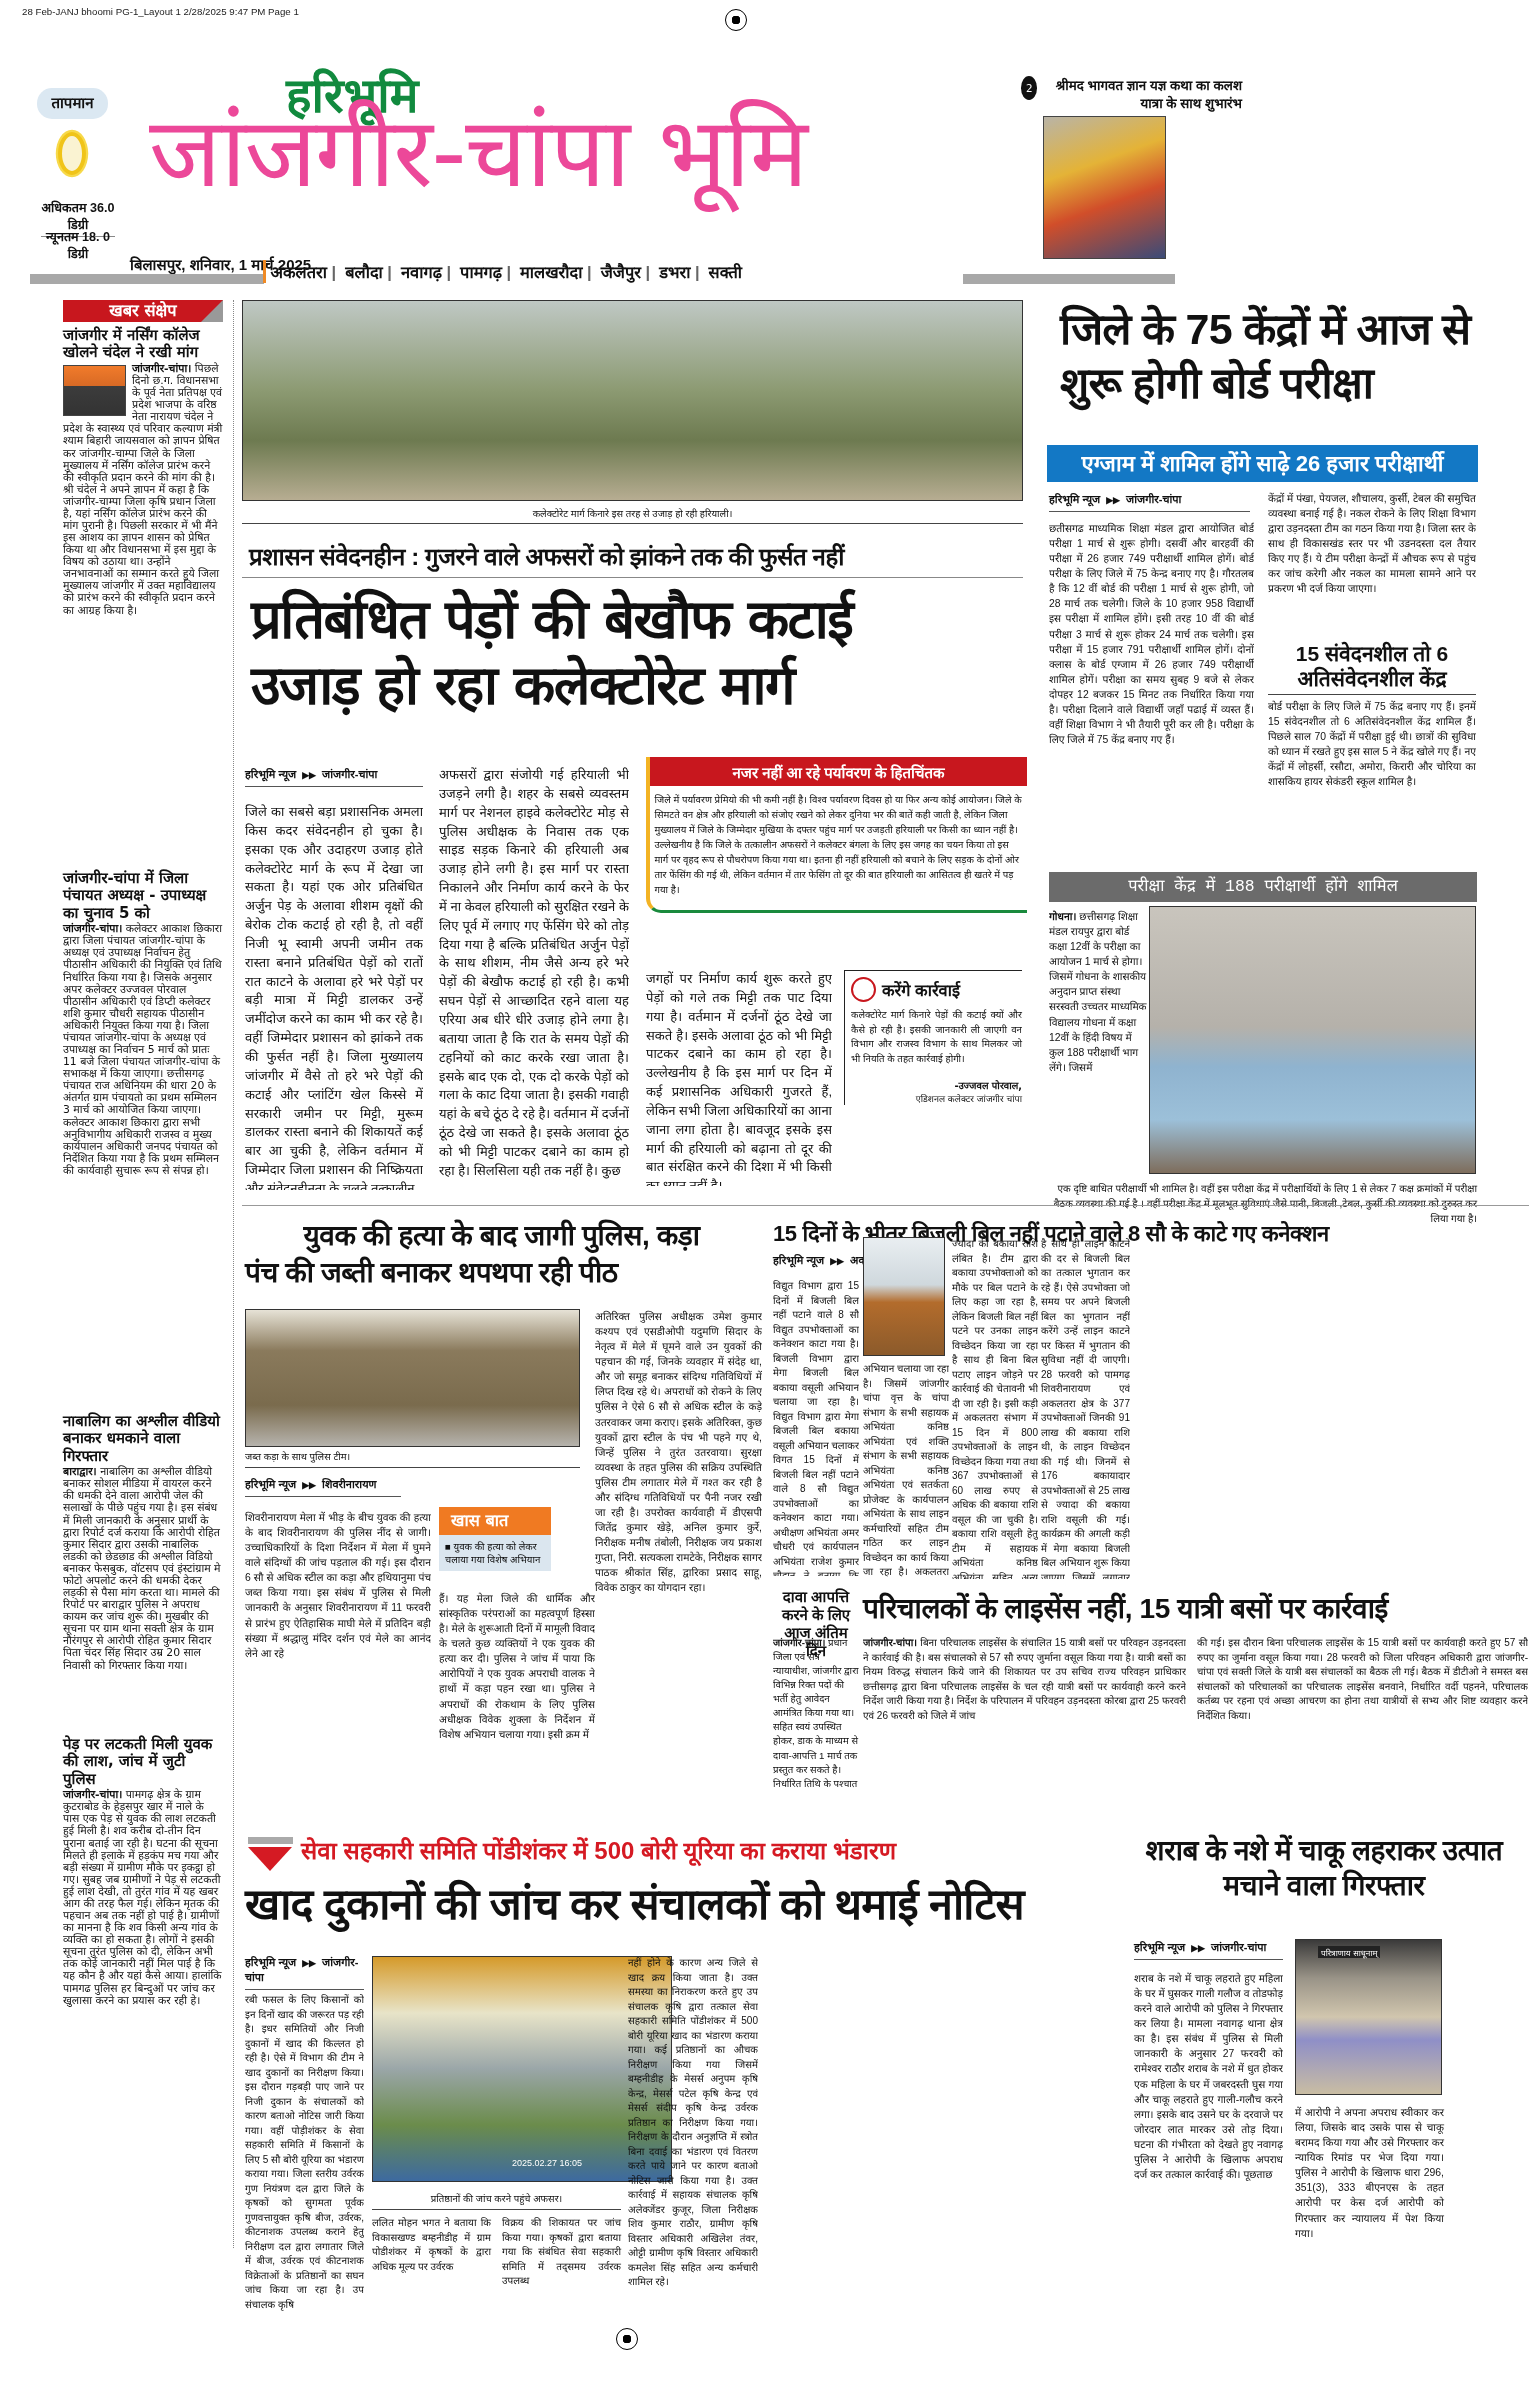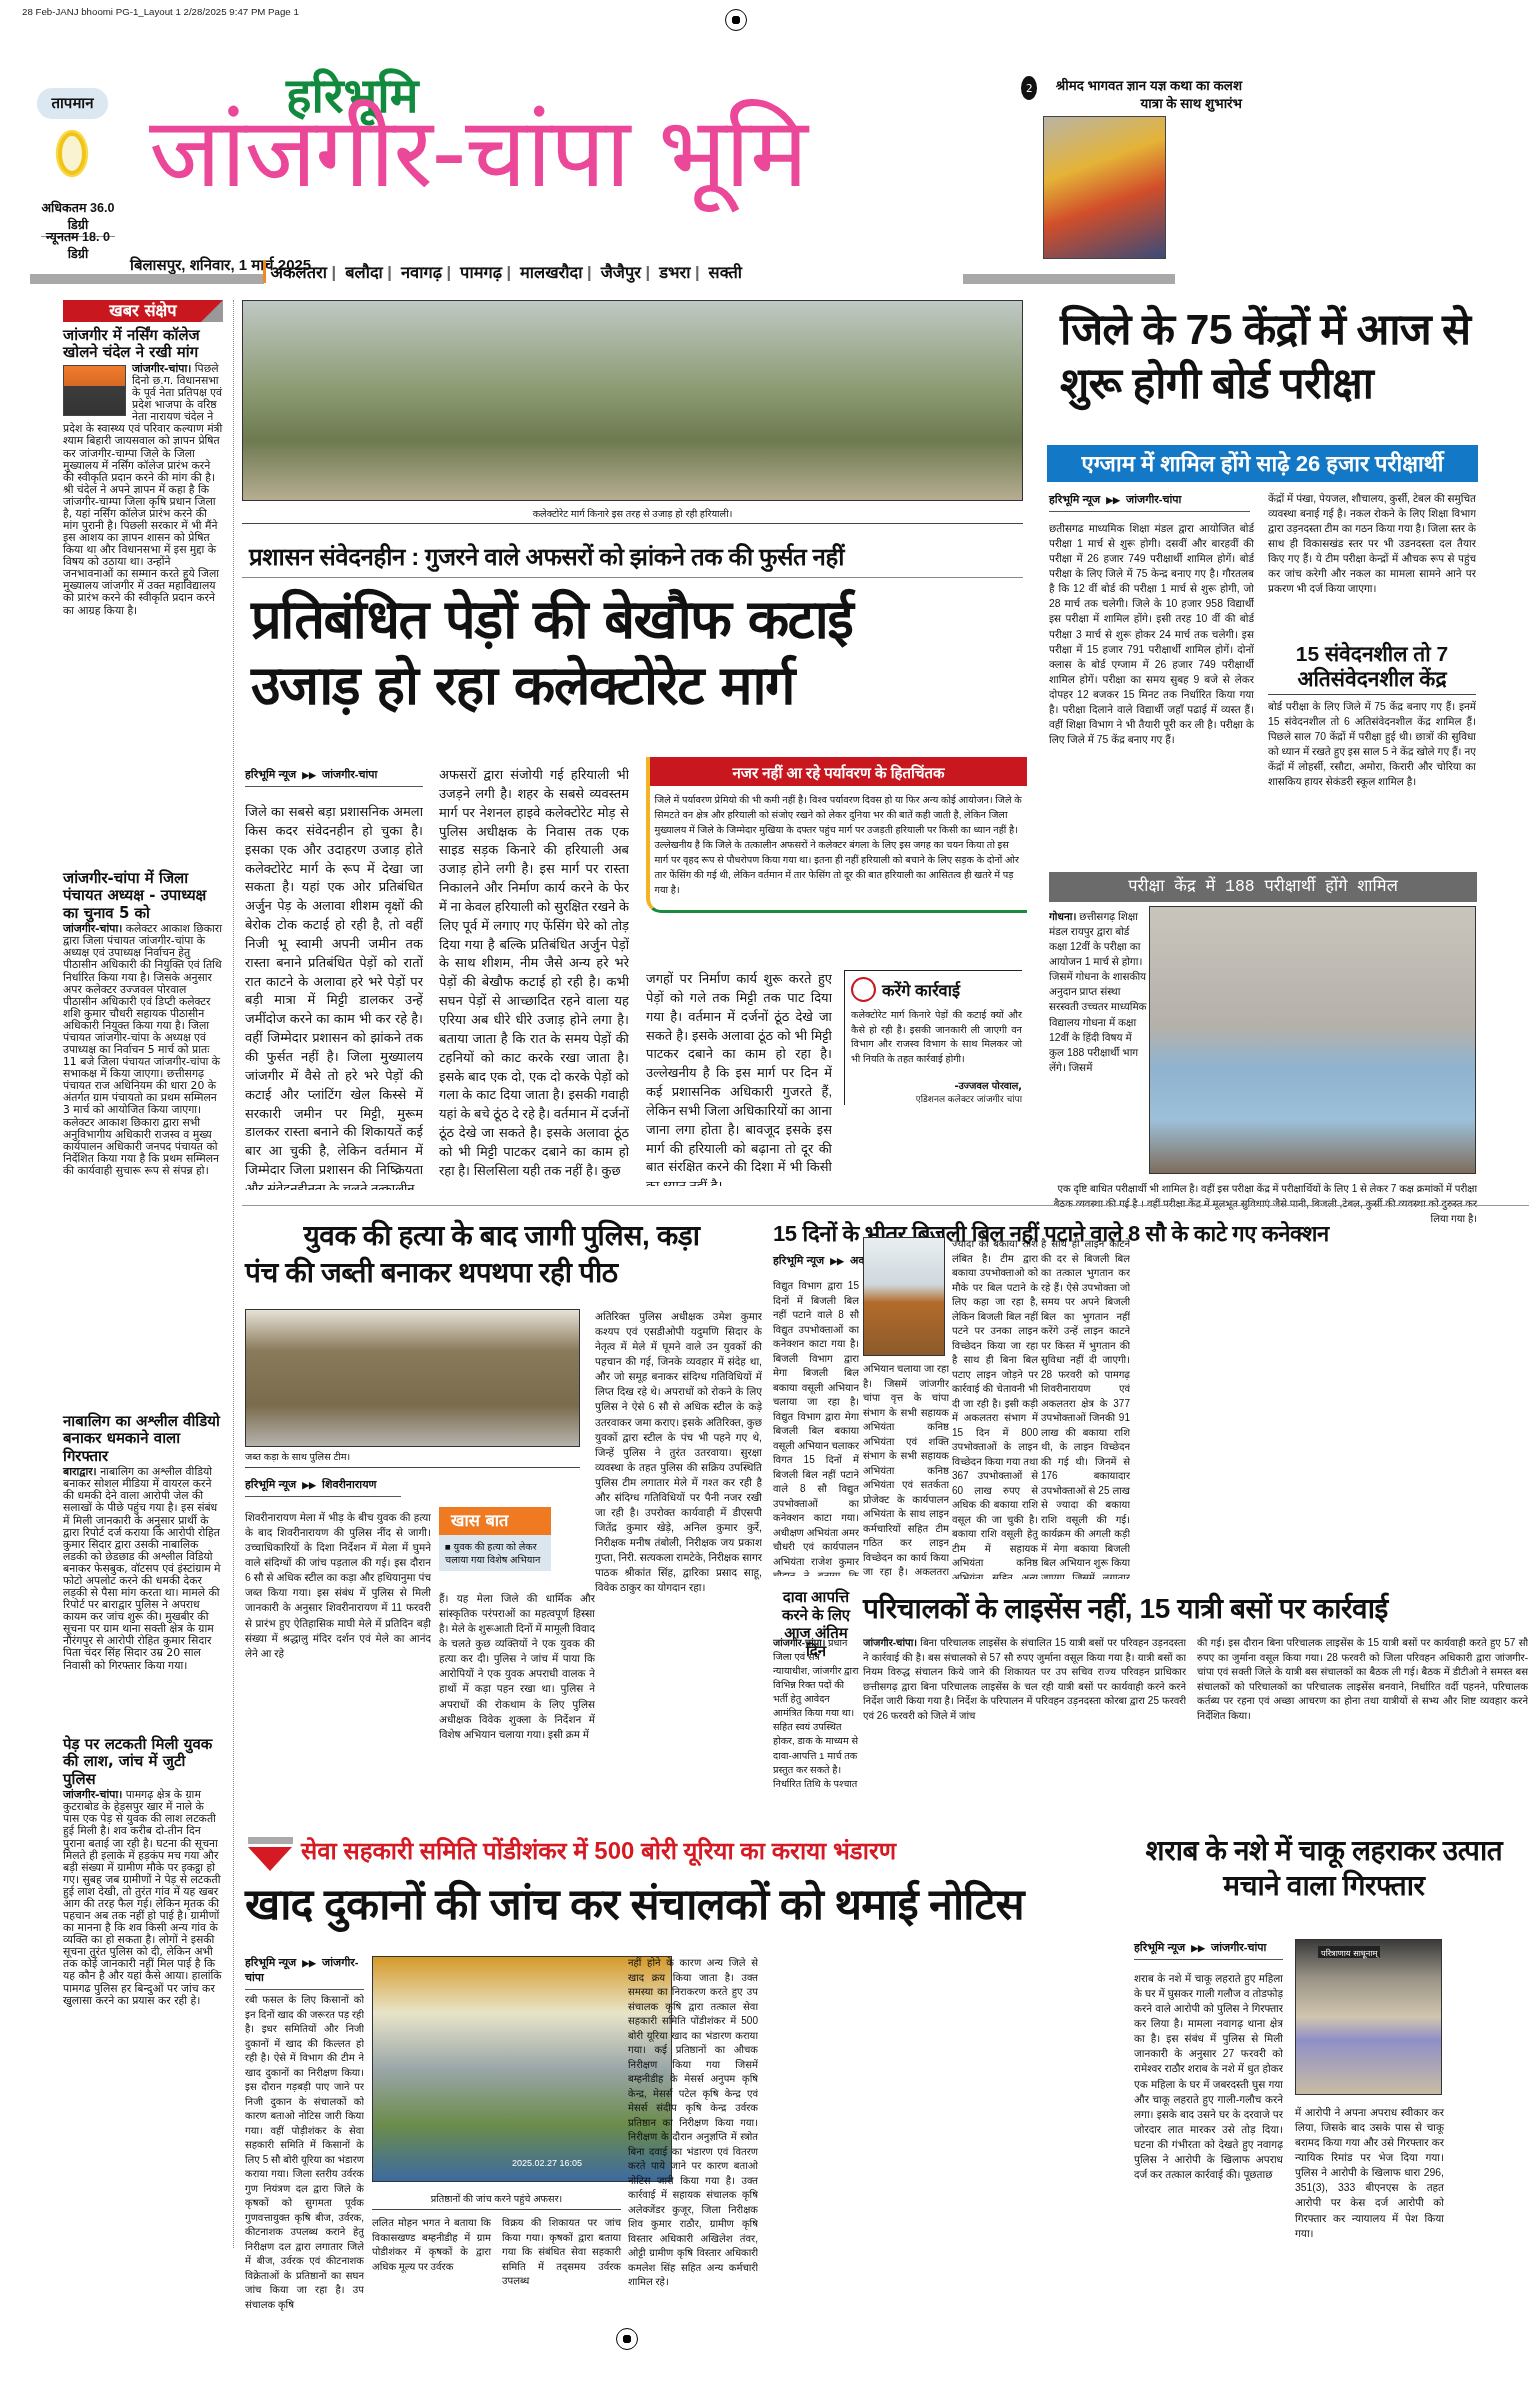--- a/index.html
+++ b/index.html
@@ -141,21 +141,21 @@
   <div style="text-align:right;font-size:9px">एडिशनल कलेक्टर जांजगीर चांपा</div>
 </div>
 
 <div class="abs exam-hd">जिले के 75 केंद्रों में आज से शुरू होगी बोर्ड परीक्षा</div>
 <div class="abs exam-band">एग्जाम में शामिल होंगे साढ़े 26 हजार परीक्षार्थी</div>
 <div class="abs byline" style="left:1049px;top:491px;width:201px">
   <span>हरिभूमि न्यूज</span><span class="arrow">▶▶</span><span>जांजगीर-चांपा</span>
 </div>
 <div class="abs body" style="left:1049px;top:521px;width:205px;height:350px;overflow:hidden;font-size:10.4px">छतीसगढ माध्यमिक शिक्षा मंडल द्वारा आयोजित बोर्ड परीक्षा 1 मार्च से शुरू होगी। दसवीं और बारहवीं की परीक्षा में 26 हजार 749 परीक्षार्थी शामिल होगें। बोर्ड परीक्षा के लिए जिले में 75 केन्द्र बनाए गए है। गौरतलब है कि 12 वीं बोर्ड की परीक्षा 1 मार्च से शुरू होगी, जो 28 मार्च तक चलेगी। जिले के 10 हजार 958 विद्यार्थी इस परीक्षा में शामिल होंगे। इसी तरह 10 वीं की बोर्ड परीक्षा 3 मार्च से शुरू होकर 24 मार्च तक चलेगी। इस परीक्षा में 15 हजार 791 परीक्षार्थी शामिल होगें। दोनों क्लास के बोर्ड एग्जाम में 26 हजार 749 परीक्षार्थी शामिल होगें। परीक्षा का समय सुबह 9 बजे से लेकर दोपहर 12 बजकर 15 मिनट तक निर्धारित किया गया है। परीक्षा दिलाने वाले विद्यार्थी जहाँ पढाई में व्यस्त हैं। वहीं शिक्षा विभाग ने भी तैयारी पूरी कर ली है। परीक्षा के लिए जिले में 75 केंद्र बनाए गए हैं।</div>
 <div class="abs body" style="left:1268px;top:491px;width:208px;height:138px;overflow:hidden;font-size:10.4px">केंद्रों में पंखा, पेयजल, शौचालय, कुर्सी, टेबल की समुचित व्यवस्था बनाई गई है। नकल रोकने के लिए शिक्षा विभाग द्वारा उड़नदस्ता टीम का गठन किया गया है। जिला स्तर के साथ ही विकासखंड स्तर पर भी उडनदस्ता दल तैयार किए गए हैं। ये टीम परीक्षा केन्द्रों में औचक रूप से पहुंच कर जांच करेगी और नकल का मामला सामने आने पर प्रकरण भी दर्ज किया जाएगा।</div>
-<div class="abs sub-hd" style="left:1268px;top:641px;width:208px;border-bottom:1.5px solid #444;padding-bottom:3px">15 संवेदनशील तो 7 अतिसंवेदनशील केंद्र</div>
+<div class="abs sub-hd" style="left:1268px;top:641px;width:208px;border-bottom:1.5px solid #444;padding-bottom:3px">15 संवेदनशील तो 6 अतिसंवेदनशील केंद्र</div>
 <div class="abs body" style="left:1268px;top:699px;width:208px;height:171px;overflow:hidden;font-size:10.4px">बोर्ड परीक्षा के लिए जिले में 75 केंद्र बनाए गए हैं। इनमें 15 संवेदनशील तो 6 अतिसंवेदनशील केंद्र शामिल हैं। पिछले साल 70 केंद्रों में परीक्षा हुई थी। छात्रों की सुविधा को ध्यान में रखते हुए इस साल 5 ने केंद्र खोले गए हैं। नए केंद्रों में लोहर्सी, रसौटा, अमोरा, किरारी और चोरिया का शासकिय हायर सेकंडरी स्कूल शामिल है।</div>
 
 <div class="abs grayband" style="left:1049px;top:872px;width:428px;height:30px;line-height:30px">परीक्षा केंद्र में 188 परीक्षार्थी होंगे शामिल</div>
 <div class="abs body" style="left:1049px;top:909px;width:100px;height:260px;overflow:hidden;font-size:10.4px;text-align:left">
   <b>गोधना।</b> <span>छत्तीसगढ़ शिक्षा मंडल रायपुर द्वारा बोर्ड कक्षा 12वीं के परीक्षा का आयोजन 1 मार्च से होगा। जिसमें गोधना के शासकीय अनुदान प्राप्त संस्था सरस्वती उच्चतर माध्यमिक विद्यालय गोधना में कक्षा 12वीं के हिंदी विषय में कुल 188 परीक्षार्थी भाग लेंगे। जिसमें</span>
 </div>
 <div class="abs photo" style="left:1149px;top:906px;width:327px;height:268px;background:linear-gradient(180deg,#c9c5bd 0%,#b5b1aa 45%,#8fb3cf 60%,#9cc0d9 80%,#7e6d5c 100%)"></div>
 <div class="abs body" style="left:1049px;top:1181px;width:428px;font-size:10px;text-align:right;line-height:1.5">एक दृष्टि बाधित परीक्षार्थी भी शामिल है। वहीं इस परीक्षा केंद्र में परीक्षार्थियों के लिए 1 से लेकर 7 कक्ष क्रमांकों में परीक्षा बैठक व्यवस्था की गई है । वहीं परीक्षा केंद्र में मूलभूत सुविधाएं जैसे पानी, बिजली ,टेबल, कुर्सी की व्यवस्था को दुरुस्त कर लिया गया है।</div>
 
 <div class="abs hr" style="left:242px;top:1205px;width:1287px;height:0.7px;background:#999"></div>

